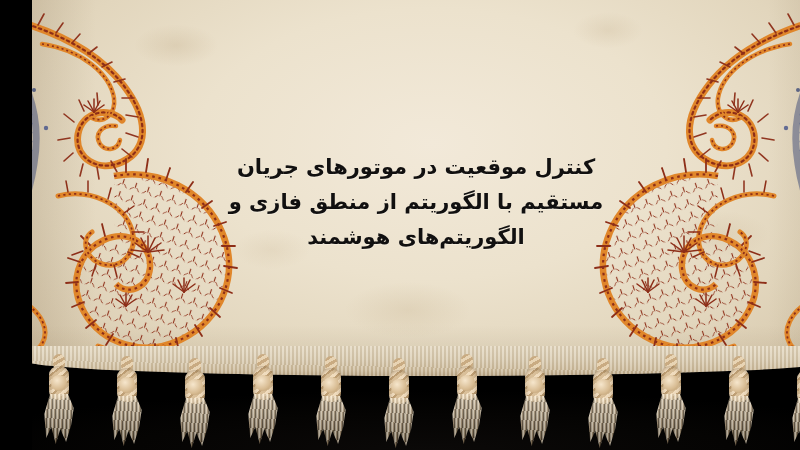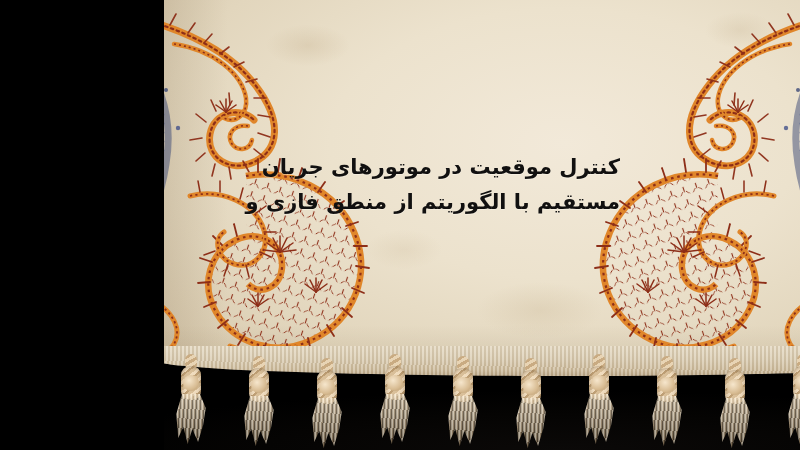--- a/index.html
+++ b/index.html
@@ -1,20 +1,20 @@
 <!DOCTYPE html>
 <html lang="fa" dir="rtl"><head>
 <meta charset="utf-8">
 <style>
   html,body{margin:0;padding:0;background:#000;}
   *{box-sizing:border-box;}
 
   #stage{
     position:relative;
-    width:636px;height:450px;
+    width:768px;height:450px;
     overflow:hidden;
     background:#000;
     font-family:"DejaVu Sans","Liberation Sans",sans-serif;
   }
 
   
   .fabric{
     position:absolute;left:0;top:0;width:800px;height:378px;
     background-color:#e9dec9;
     background-image:
@@ -416,20 +416,21 @@
         <circle cx="14" cy="270" r="2" fill="#44528a"></circle>
         <circle cx="36" cy="90" r="2" fill="#3c4a78"></circle>
         <circle cx="48" cy="128" r="2.2" fill="#44528a"></circle>
       </g>
     </svg>
   </div>
 
   <div class="title-block">
     <span class="tline">کنترل موقعیت در موتورهای جریان</span>
     <span class="tline">مستقیم با الگوریتم از منطق فازی و</span>
+    <span class="tline">الگوریتم‌های هوشمند</span>
   </div>
 
   <div class="fringe-zone">
     <div class="black-bg"></div>
     <div class="hem">
       <div class="hem-tex"></div>
     </div>
     <div id="tassels">
         <div class="tassel" style="left: 10px; top: 20px;">
           <div class="cord"></div>

